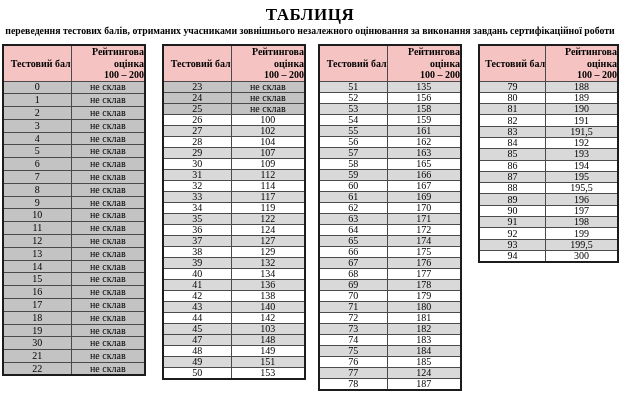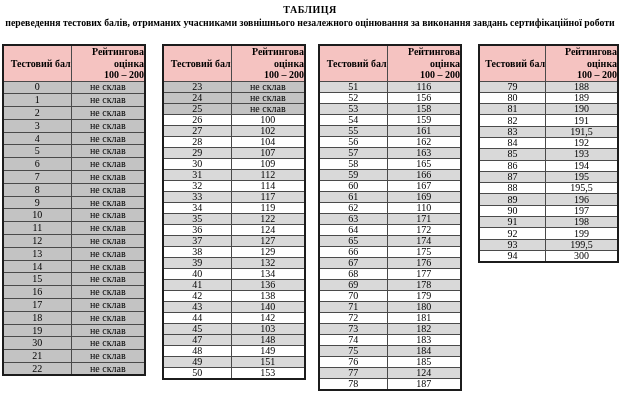--- a/index.html
+++ b/index.html
@@ -15,21 +15,21 @@
     width: 620px; height: 401px;
     background: #ffffff;
     font-family: "Liberation Serif", "DejaVu Serif", serif;
     color: #000;
     overflow: hidden;
   }
   .page { position: relative; width: 620px; height: 401px; }
 
   .title-block { padding-top: 4px; text-align: center; }
   .title-heading {
-    font-size: 10px; font-weight: bold; letter-spacing: 0.5px;
+    font-size: 17px; font-weight: bold; letter-spacing: 0.5px;
     line-height: 1.25;
   }
   .title-line {
     font-size: 9.8px; font-weight: bold; line-height: 1.25;
     white-space: nowrap;
   }
 
   .tables-area { position: absolute; top: 44px; left: 0; width: 620px; height: 357px; }
 
   table.score-table {
@@ -314,21 +314,21 @@
           <th class="th-score">Тестовий бал</th>
           <th class="th-rating">
             <span>Рейтингова оцінка</span>
             <span class="rating-range">100 – 200</span>
           </th>
         </tr>
       </thead>
       <tbody>
           <tr class="alt">
             <td>51</td>
-            <td>116</td>
+            <td>135</td>
           </tr>
           <tr class="plain">
             <td>52</td>
             <td>156</td>
           </tr>
           <tr class="alt">
             <td>53</td>
             <td>158</td>
           </tr>
           <tr class="plain">
@@ -358,21 +358,21 @@
           <tr class="plain">
             <td>60</td>
             <td>167</td>
           </tr>
           <tr class="alt">
             <td>61</td>
             <td>169</td>
           </tr>
           <tr class="plain">
             <td>62</td>
-            <td>110</td>
+            <td>170</td>
           </tr>
           <tr class="alt">
             <td>63</td>
             <td>171</td>
           </tr>
           <tr class="plain">
             <td>64</td>
             <td>172</td>
           </tr>
           <tr class="alt">

